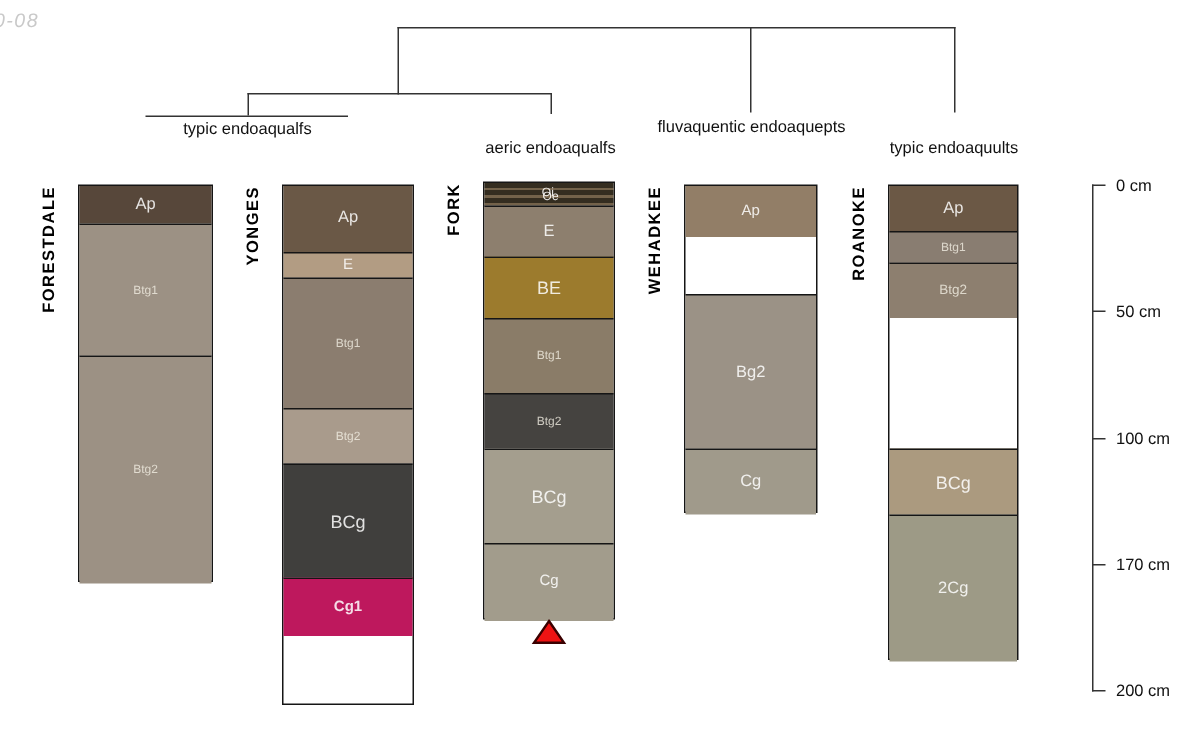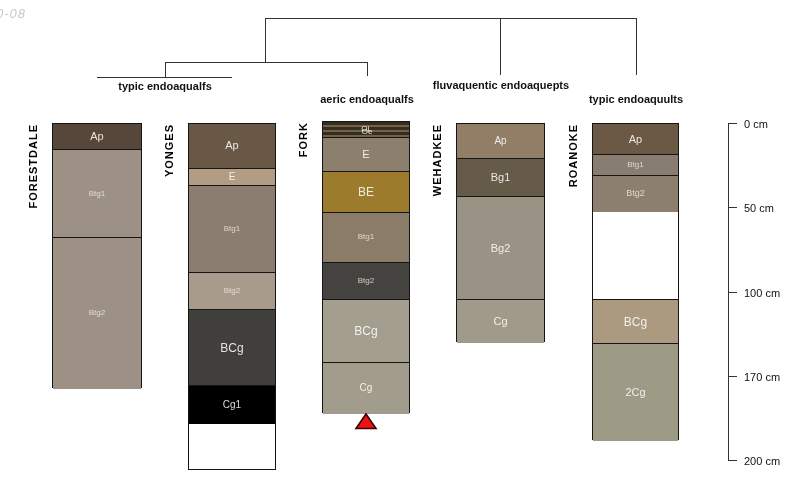--- a/index.html
+++ b/index.html
@@ -8,21 +8,20 @@
     font-family:"Liberation Sans", sans-serif; overflow:hidden;
   }
   .dline { position:absolute; background:#333333; }
   .watermark {
     position:absolute; left:-4px; top:6px; font-size:13px; font-style:italic;
     color:#c9c9c9; letter-spacing:1px;
   }
   .group-label {
     position:absolute; transform:translateX(-50%); font-size:11px; color:#111;
     white-space:nowrap;
-    font-weight:bold;
   }
   .profile-name {
     position:absolute; font-weight:bold; font-size:11px; letter-spacing:1px;
     color:#000; white-space:nowrap; line-height:13px;
     transform-origin:0 0; transform:rotate(-90deg) translateX(-100%);
   }
   .profile {
     position:absolute; box-sizing:border-box; border:1.5px solid #151515;
   }
   .horizon {
@@ -90,21 +89,21 @@
         </div>
         <div class="horizon bordered" style="top: 60.66px; height: 87.62px; background: rgb(139, 125, 111);">
           <span class="hlabel dim" style="font-size: 8px;">Btg1</span>
         </div>
         <div class="horizon bordered" style="top: 148.28px; height: 37.07px; background: rgb(169, 155, 140);">
           <span class="hlabel dim" style="font-size: 8px;">Btg2</span>
         </div>
         <div class="horizon bordered" style="top: 185.35px; height: 75.825px; background: rgb(64, 63, 61);">
           <span class="hlabel" style="font-size: 12px;">BCg</span>
         </div>
-        <div class="horizon bordered" style="top: 261.175px; height: 38.755px; background: #000000;">
+        <div class="horizon bordered" style="top: 261.175px; height: 38.755px; background: #be185d; font-weight: bold;">
           <span class="hlabel" style="font-size: 10px;">Cg1</span>
         </div>
       </div>
       <div class="profile-name" style="left: 297px; top: 122.315px;">FORK</div>
       <div class="profile" style="left: 322px; top: 121.315px; width: 88px; height: 291.505px;">
         <div class="horizon striped" style="top: 0px; height: 15px;">
           <span class="o-label" style="left: 50%; top: 50%; transform: translate(-60%, -72%);">Oi</span>
           <span class="o-label" style="left: 50%; top: 50%; transform: translate(-40%, -38%);">Oe</span>
         </div>
         <div class="horizon bordered" style="top: 15.165px; height: 33.7px; background: rgb(141, 127, 110);">
@@ -123,23 +122,20 @@
           <span class="hlabel" style="font-size: 12px;">BCg</span>
         </div>
         <div class="horizon bordered" style="top: 239.27px; height: 52.235px; background: rgb(162, 156, 140);">
           <span class="hlabel" style="font-size: 10px;">Cg</span>
         </div>
       </div>
       <div class="profile-name" style="left: 431px; top: 124px;">WEHADKEE</div>
       <div class="profile" style="left: 456px; top: 123px; width: 89px; height: 219.05px;">
         <div class="horizon" style="top: 0px; height: 33.7px; background: rgb(146, 126, 103);">
           <span class="hlabel" style="font-size: 10px;">Ap</span>
-        </div>
-        <div class="horizon bordered" style="top: 33.7px; height: 38.755px; background: rgb(102, 91, 73);">
-          <span class="hlabel" style="font-size: 11px;">Bg1</span>
         </div>
         <div class="horizon bordered" style="top: 72.455px; height: 102.785px; background: rgb(155, 146, 134);">
           <span class="hlabel" style="font-size: 11px;">Bg2</span>
         </div>
         <div class="horizon bordered" style="top: 175.24px; height: 43.81px; background: rgb(160, 154, 139);">
           <span class="hlabel" style="font-size: 11px;">Cg</span>
         </div>
       </div>
       <div class="profile-name" style="left: 567px; top: 124px;">ROANOKE</div>
       <div class="profile" style="left: 592px; top: 123px; width: 87px; height: 316.78px;">

